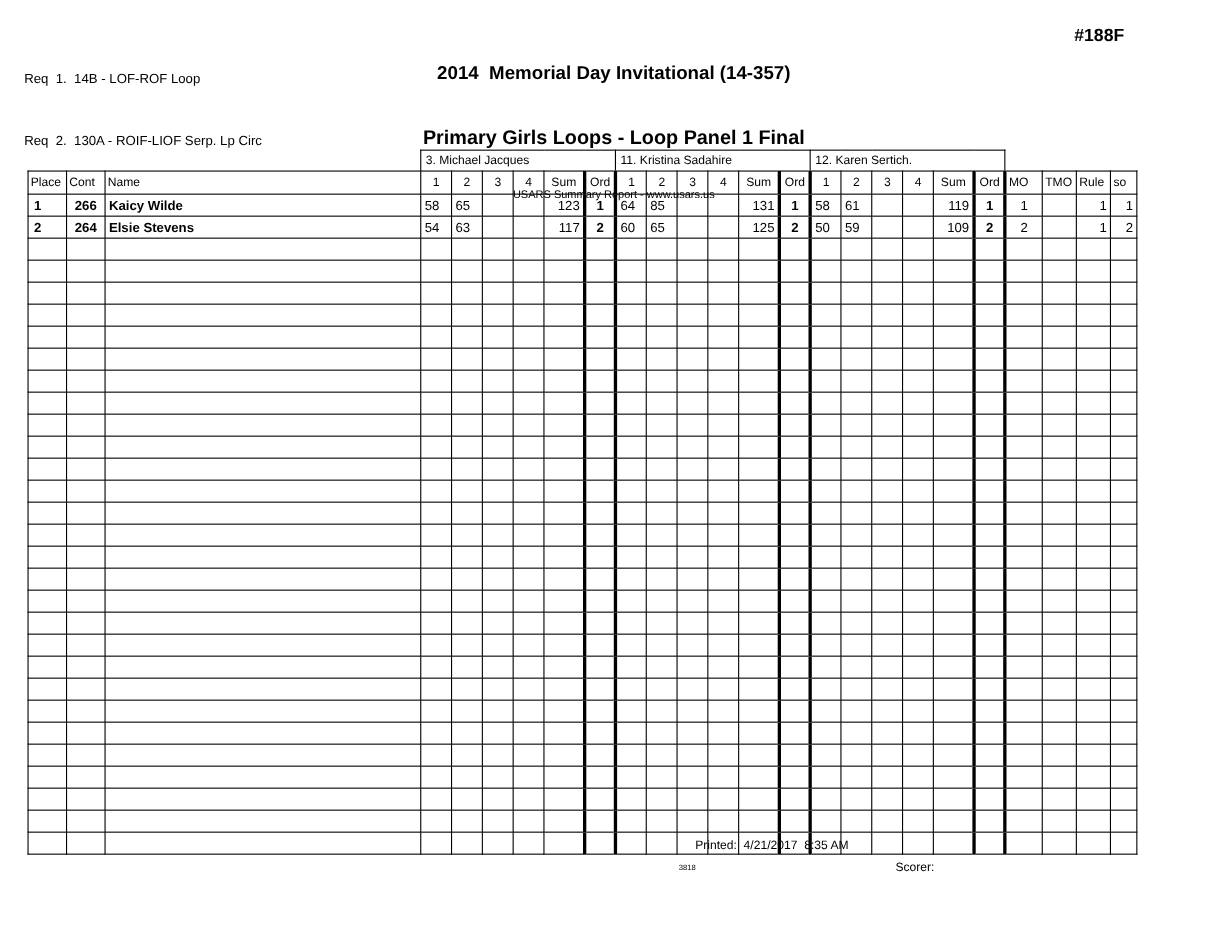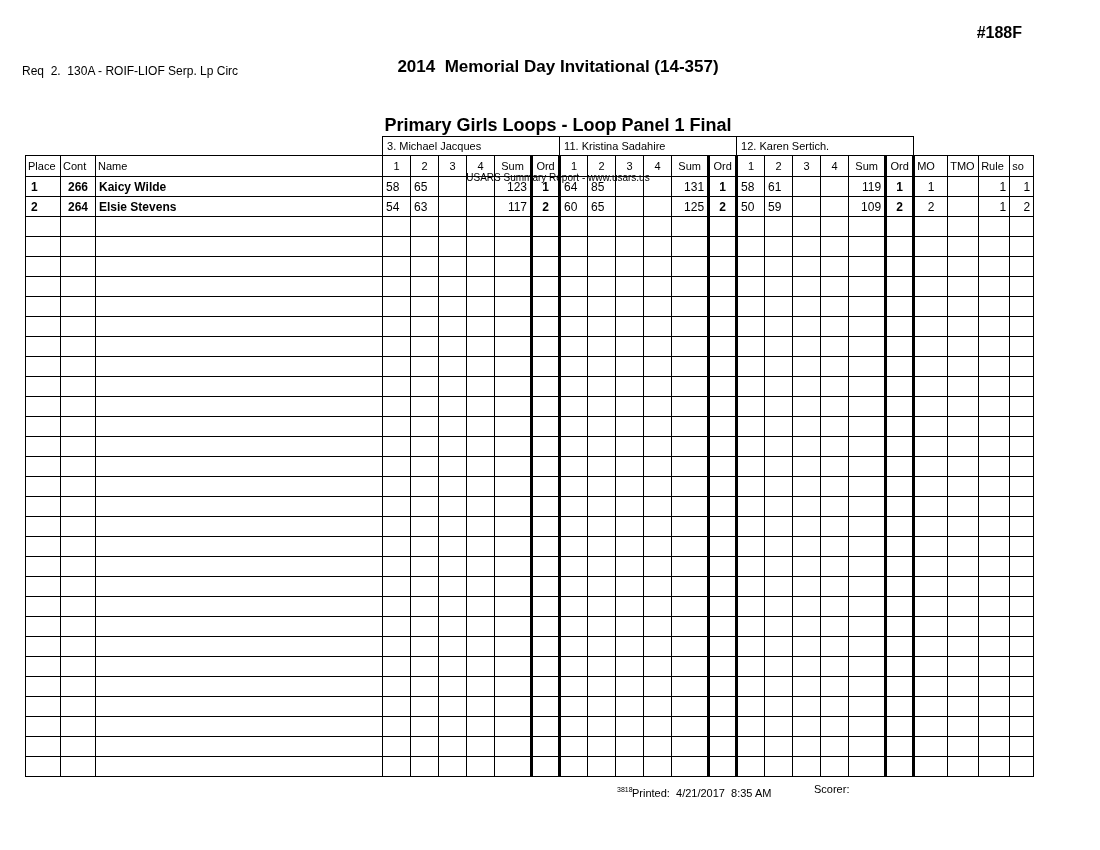--- a/index.html
+++ b/index.html
@@ -22,29 +22,30 @@
   #score-table td.nb { border:none; }
   #score-table td.jname { font-size:11px; padding-left:4px; }
   #score-table td.h { font-size:11px; text-align:left; padding:0 2px; }
   #score-table td.c { text-align:center; }
   #score-table td.r { text-align:right; padding-right:3px; }
   #score-table td.b { font-weight:bold; }
   #score-table td.pl { padding-left:5px; }
   #score-table td.thick { border-left:3px solid #000; border-right:3px solid #000; }
 
   .footer-code    { position:absolute; left:617px; top:786px; font-size:7px; }
-  .footer-printed { position:absolute; left:632px; top:787px; font-size:11px; white-space:pre; }
+  .footer-printed { position:absolute; left:632px; top:763px; font-size:11px; white-space:pre; }
   .footer-scorer  { position:absolute; left:814px; top:783px; font-size:11px; }
 </style>
 </head>
 <body>
 
 <div class="page">
 
   <div class="req-block">
+    <div>Req  1.  14B - LOF-ROF Loop</div>
     <div>Req  2.  130A - ROIF-LIOF Serp. Lp Circ</div>
   </div>
 
   <div class="center-block">
     <div class="title">2014  Memorial Day Invitational (14-357)</div>
     <div class="event">Primary Girls Loops - Loop Panel 1 Final</div>
     <div class="report">USARS Summary Report - www.usars.us</div>
   </div>
 
   <div class="heat-number">#188F</div>

